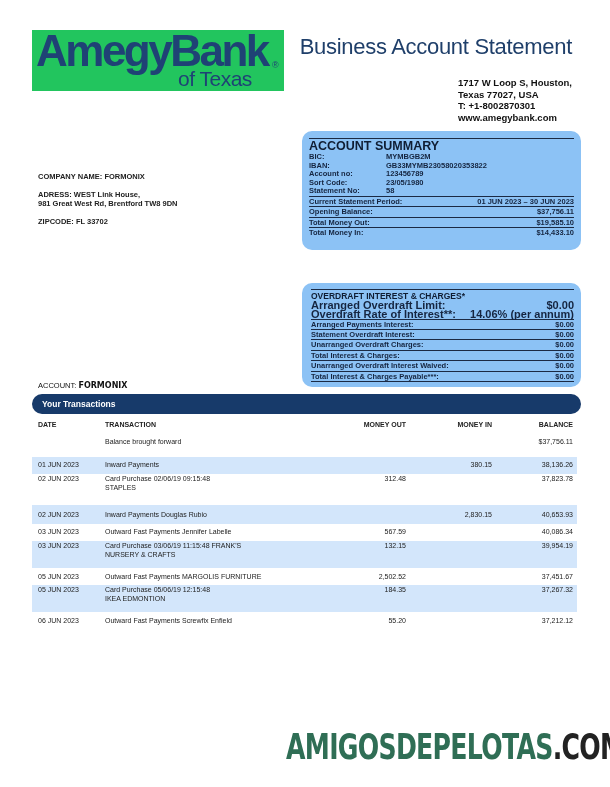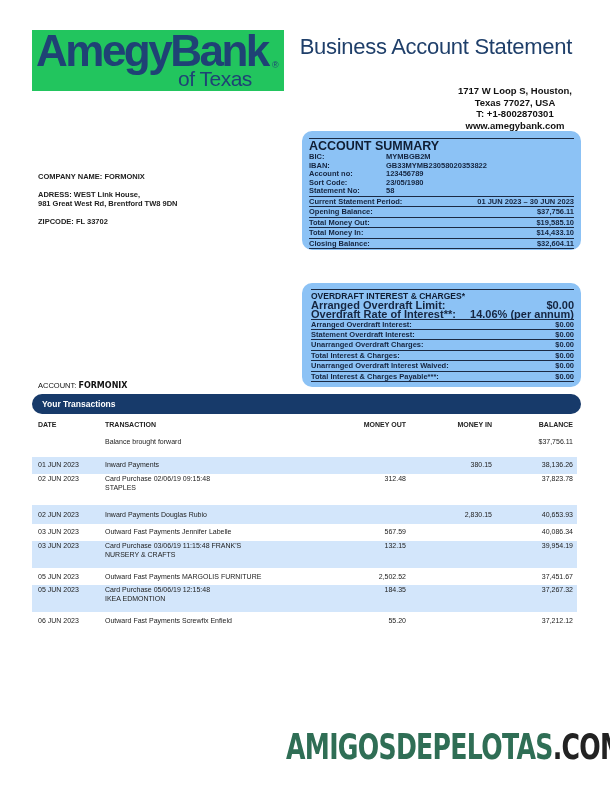--- a/index.html
+++ b/index.html
@@ -23,21 +23,21 @@
     .logo .reg {
       position:absolute; left:240px; top:30px;
       font-size:9px; color:#1f4275;
     }
 
     .doc-title {
       position:absolute; right:38px; top:34px;
       font-size:22px; color:#1f3f6a; letter-spacing:-0.3px;
     }
     .bank-addr {
-      position:absolute; right:38px; top:85px; text-align:center;
+      position:absolute; right:38px; top:77px; text-align:left;
       font-size:9.5px; font-weight:bold; line-height:11.5px; color:#111;
     }
 
     .summary {
       position:absolute; left:302px; top:131px; width:279px; height:119px;
       background:#8cc2f5; border-radius:10px; padding:7px 7px 0 7px;
     }
     .summary .title {
       font-size:12.5px; font-weight:bold; color:#0f1d33; border-top:1px solid #1b2a44;
       padding-top:1px; line-height:13px;
@@ -146,38 +146,34 @@
       <span>$37,756.11</span>
     </div>
   <div class="rowline">
       <span>Total Money Out:</span>
       <span>$19,585.10</span>
     </div>
   <div class="rowline">
       <span>Total Money In:</span>
       <span>$14,433.10</span>
     </div>
-  <div class="rowline last">
-      <span>Closing Balance:</span>
-      <span>$32,604.11</span>
-    </div>
 </div>
 
 <div class="overdraft">
   <div class="title">OVERDRAFT INTEREST &amp; CHARGES*</div>
   <div class="kv2">
       <span>Arranged Overdraft Limit:</span>
       <span>$0.00</span>
     </div>
   <div class="kv2">
       <span>Overdraft Rate of Interest**:</span>
       <span>14.06% (per annum)</span>
     </div>
   <div class="rowline">
-      <span>Arranged Overdraft Interest:</span>
+      <span>Arranged Payments Interest:</span>
       <span>$0.00</span>
     </div>
   <div class="rowline">
       <span>Statement Overdraft Interest:</span>
       <span>$0.00</span>
     </div>
   <div class="rowline">
       <span>Unarranged Overdraft Charges:</span>
       <span>$0.00</span>
     </div>

